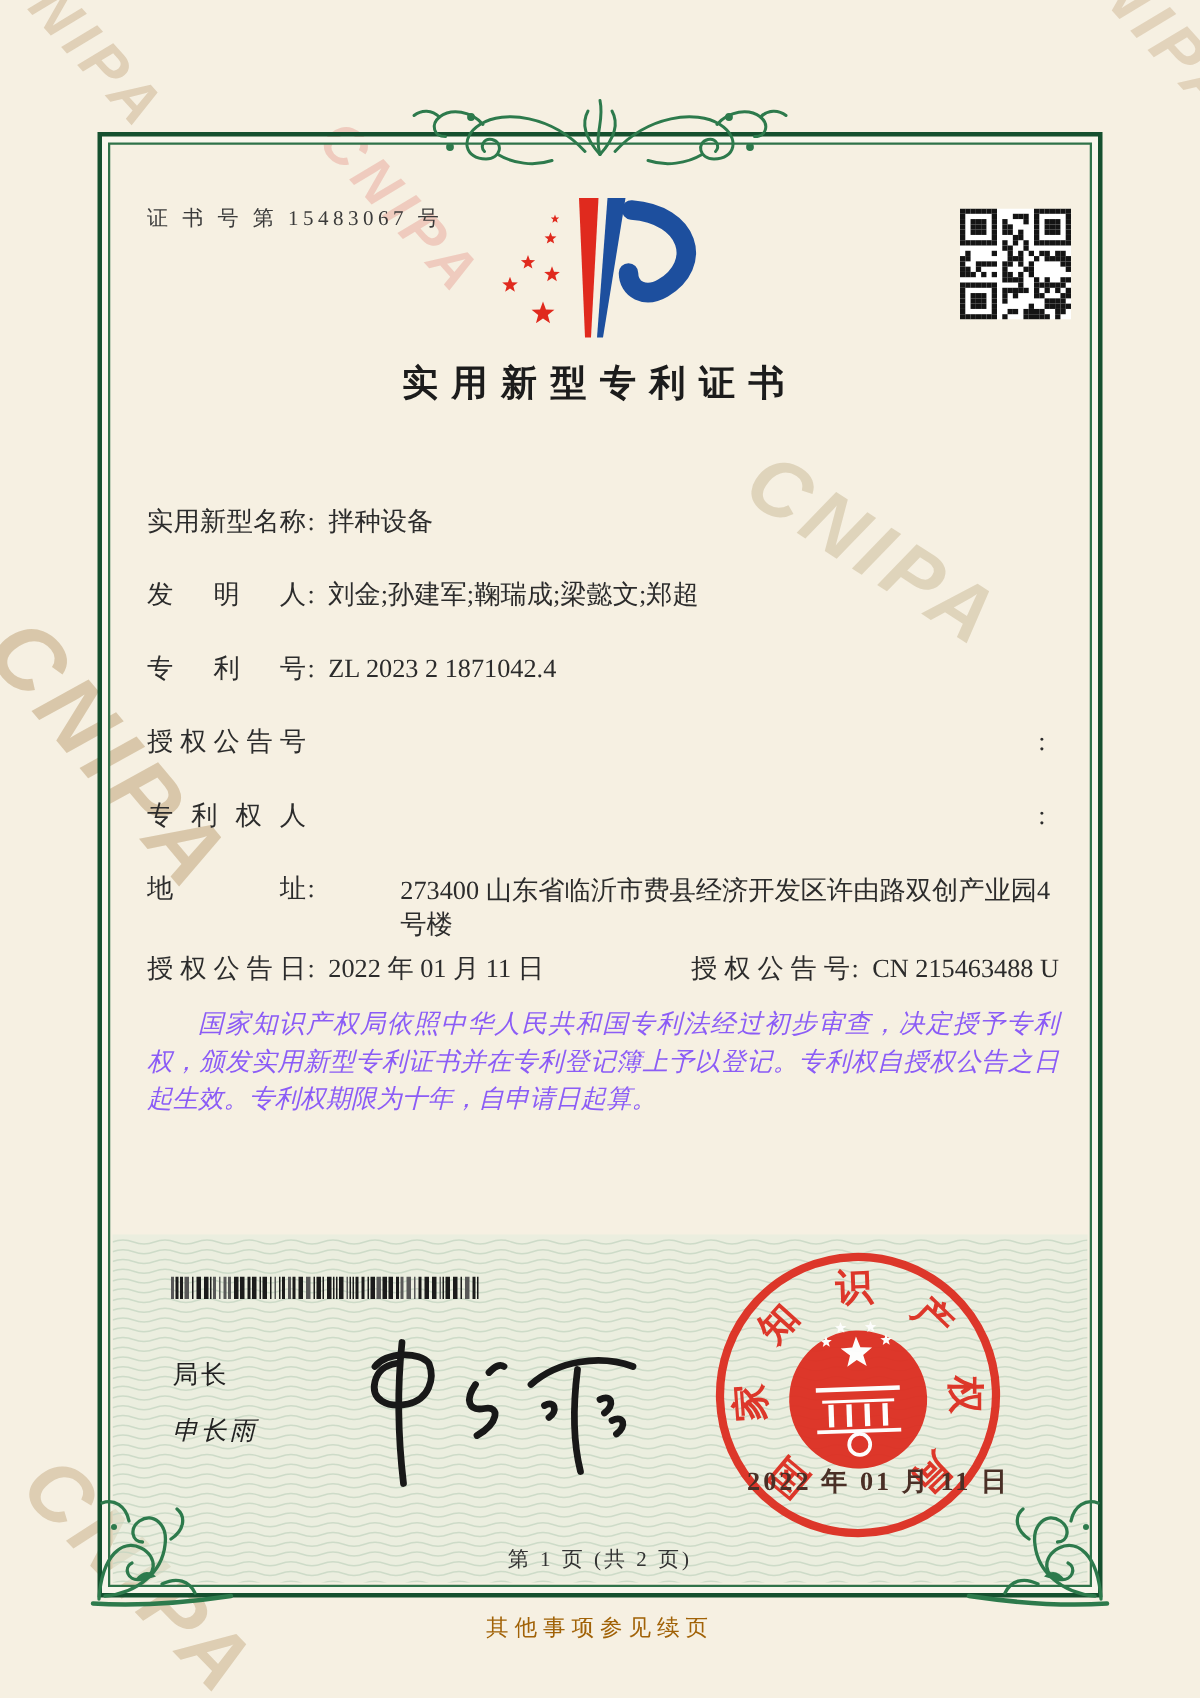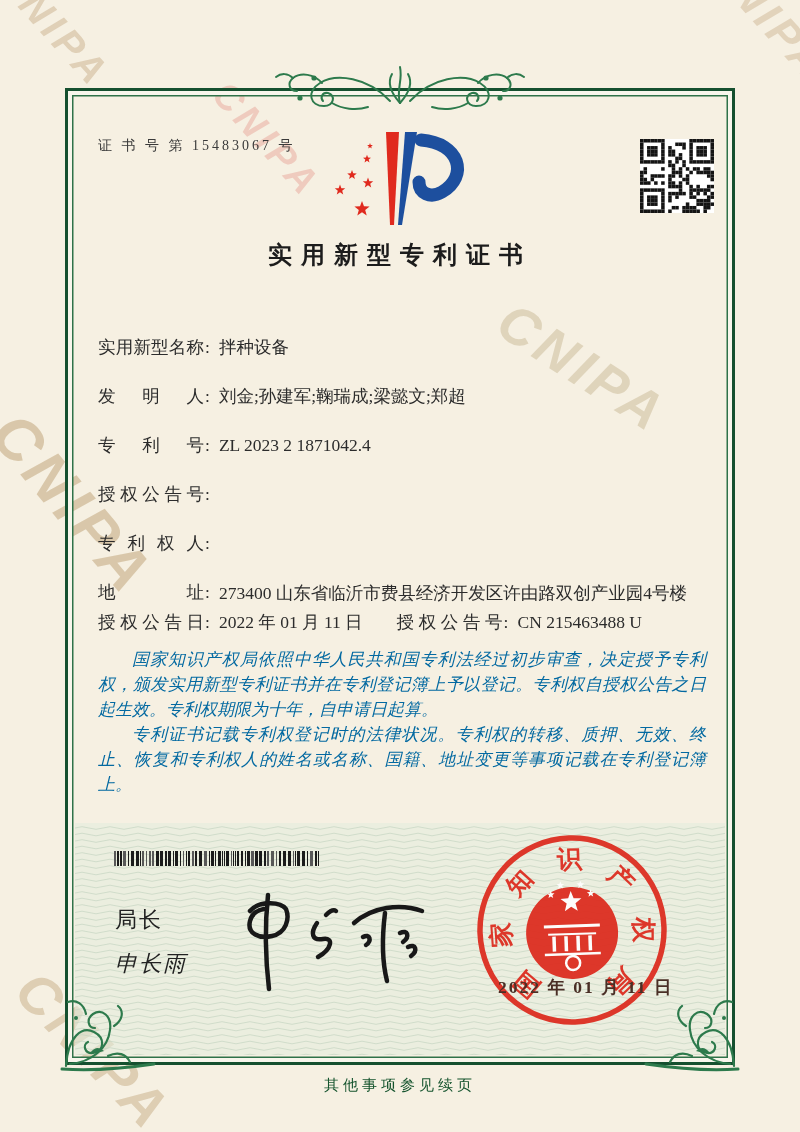--- a/index.html
+++ b/index.html
@@ -18,45 +18,45 @@
     z-index:1;background:transparent;
   }
   .waveband{position:absolute;left:7px;right:7px;bottom:7px;top:732px;
     background:rgba(226,237,221,0.55);overflow:hidden;z-index:0;}
   .cert-no{position:absolute;left:30px;top:46px;font-size:14px;letter-spacing:3px;color:#3a3a3a;z-index:3;}
   .logo{position:absolute;left:50%;top:36px;transform:translateX(-50%);z-index:2;}
   .qr{position:absolute;right:18px;top:48px;z-index:3;}
   .title{position:absolute;left:0;right:0;top:148px;text-align:center;
     font-size:24px;font-weight:bold;letter-spacing:9px;color:#1c1c1c;z-index:3;}
   .fields{position:absolute;left:30px;right:26px;top:246px;z-index:3;font-size:17.5px;}
-  .frow{display:flex;align-items:flex-start;margin-bottom:29px;line-height:20px;}
+  .frow{display:flex;align-items:flex-start;margin-bottom:29px;line-height:20px;justify-content:space-between;}
   .frow.addr{margin-bottom:7px;}
-  .frow.addr .fvalue{line-height:23px;}
+  .frow.addr .fvalue{line-height:23px;margin-left:48px;}
   .flabel{display:inline-block;width:106px;flex:none;text-align:justify;text-align-last:justify;white-space:nowrap;}
   .fcolon{flex:none;margin:0 9px 0 1px;}
   .fvalue{flex:1;}
   .grantrow{display:flex;margin-bottom:0;}
   .grantrow .pair{display:flex;}
   .grantrow .pair.second{margin-left:34px;}
   .grantrow .gval{white-space:nowrap;}
-  .paras{margin-top:15px;font-style:italic;font-size:17px;line-height:25px;text-align:justify;color:#0369a1;}
+  .paras{margin-top:15px;font-style:italic;font-size:17px;line-height:25px;text-align:justify;color:#8b5cf6;}
   .paras p{margin:0;text-indent:2em;}
   .barcode{position:absolute;left:44px;top:760px;z-index:3;}
   .officer{position:absolute;left:47px;top:814px;z-index:3;
-    font-family:"Liberation Sans","DejaVu Sans",sans-serif;font-size:22px;color:#222;letter-spacing:2px;}
+    font-family:"Liberation Sans","DejaVu Sans",sans-serif;font-size:17px;color:#222;letter-spacing:2px;}
   .officer .o-name{margin-top:14px;font-style:italic;}
   .signature{position:absolute;left:152px;top:798px;z-index:3;}
   .seal{position:absolute;left:404px;top:739px;z-index:3;opacity:0.93;transform:rotate(-2deg);}
   .seal-date{position:absolute;left:430px;top:884px;z-index:4;font-size:17.5px;letter-spacing:2px;color:#4a2f26;font-weight:bold;}
   .page-foot{position:absolute;left:0;right:0;bottom:13px;text-align:center;font-size:14px;letter-spacing:2px;color:#333;z-index:3;}
   .corner{position:absolute;z-index:2;}
   .corner.bl{left:-12px;bottom:-12px;}
   .corner.br{right:-12px;bottom:-12px;transform:scaleX(-1);}
   .top-orn{position:absolute;left:50%;top:-40px;transform:translateX(-50%);z-index:2;}
-  .note{position:absolute;left:0;right:0;top:1076px;text-align:center;font-size:15px;letter-spacing:4px;color:#14532d;z-index:1;}
+  .note{position:absolute;left:0;right:0;top:1076px;text-align:center;font-size:15px;letter-spacing:4px;color:#a16207;z-index:1;}
 </style>
 </head>
 <body>
 
 <span class="wm" style="left:-20px;top:4px;font-size:40px;color:rgba(201,176,139,0.5);transform:rotate(48deg);">CNIPA</span>
 <span class="wm" style="left:196px;top:118px;font-size:38px;color:rgba(228,152,140,0.42);transform:rotate(48deg);">CNIPA</span>
 <span class="wm" style="left:488px;top:336px;font-size:54px;color:rgba(196,178,140,0.45);transform:rotate(33deg);">CNIPA</span>
 <span class="wm" style="left:-34px;top:468px;font-size:62px;color:rgba(193,166,124,0.55);transform:rotate(50deg);">CNIPA</span>
 <span class="wm" style="left:-4px;top:1018px;font-size:56px;color:rgba(198,172,132,0.5);transform:rotate(46deg);">CNIPA</span>
 <span class="wm" style="left:688px;top:-10px;font-size:44px;color:rgba(201,176,139,0.45);transform:rotate(48deg);">CNIPA</span>
@@ -432,21 +432,20 @@
         <span class="gval">2022 年 01 月 11 日</span>
       </span>
       <span class="pair second">
         <span class="flabel">授权公告号</span>
           <span class="fcolon">:</span>
         <span class="gval">CN 215463488 U</span>
       </span>
     </div>
     <div class="paras">
       <p>国家知识产权局依照中华人民共和国专利法经过初步审查，决定授予专利权，颁发实用新型专利证书并在专利登记簿上予以登记。专利权自授权公告之日起生效。专利权期限为十年，自申请日起算。</p>
-      <p>专利证书记载专利权登记时的法律状况。专利权的转移、质押、无效、终止、恢复和专利权人的姓名或名称、国籍、地址变更等事项记载在专利登记簿上。</p>
     </div>
   </div>
 
   <svg class="barcode" id="barcode" width="212" height="15">
       <rect x="2" y="0" width="2" height="15" fill="#585858"></rect>
       <rect x="5" y="0" width="2" height="15" fill="#1b1b1b"></rect>
       <rect x="8" y="0" width="2" height="15" fill="#1b1b1b"></rect>
       <rect x="11" y="0" width="3" height="15" fill="#585858"></rect>
       <rect x="16" y="0" width="1" height="15" fill="#1b1b1b"></rect>
       <rect x="19" y="0" width="3" height="15" fill="#1b1b1b"></rect>
@@ -550,15 +549,16 @@
         <rect x="92" y="106" width="3.5" height="15" fill="#fff" stroke="none"></rect>
         <rect x="104" y="106" width="3.5" height="15" fill="#fff" stroke="none"></rect>
         <rect x="116" y="106" width="3.5" height="15" fill="#fff" stroke="none"></rect>
         <path d="M72,124 L128,124" stroke-width="2.5"></path>
         <circle cx="100" cy="133" r="7" stroke-width="2.5"></circle>
       </g>
     </g>
   </svg>
   <div class="seal-date">2022 年 01 月 11 日</div>
 
+  <div class="page-foot">第 1 页 (共 2 页)</div>
 </div>
 
 <div class="note">其他事项参见续页</div>
 
 </body></html>

